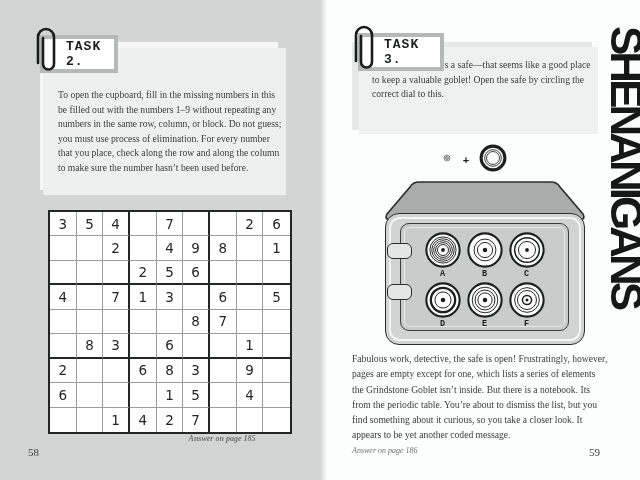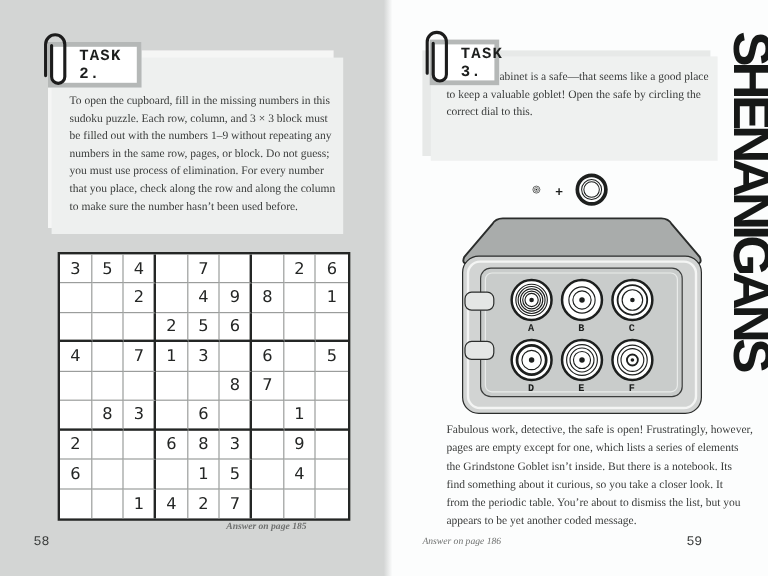--- a/index.html
+++ b/index.html
@@ -16,21 +16,21 @@
             letter-spacing:1px;color:#1d1f1e;display:flex;align-items:center;
             padding-left:22px;box-sizing:border-box;}
   .clip{position:absolute;z-index:5;}
   
   .card-back{position:absolute;}
   .card{position:absolute;}
   .tline{white-space:nowrap;}
   .body-text{font-size:9.6px;line-height:14.6px;color:#3a3c3b;}
   .outro-text{font-size:9.6px;line-height:15.3px;color:#3a3c3b;}
   .answer-note{position:absolute;font-style:italic;font-size:8px;color:#6e706f;}
-  .pagenum{position:absolute;font-family:Liberation Mono, monospace;font-size:11px;color:#3a3c3b;}
+  .pagenum{position:absolute;font-family:Liberation Serif, serif;font-size:11px;color:#3a3c3b;}
   
   #sudoku{position:absolute;left:48px;top:210px;width:240px;height:220px;
           background:#ffffff;border:2px solid #242625;display:grid;
           grid-template-columns:repeat(9,1fr);grid-template-rows:repeat(9,1fr);}
   #sudoku .cell{border-right:1px solid #9b9d9c;border-bottom:1px solid #9b9d9c;
           display:flex;align-items:center;justify-content:center;
           font-family:"DejaVu Sans",sans-serif;font-size:13.5px;color:#242625;}
   #sudoku .cell.rThick{border-right:2px solid #242625;}
   #sudoku .cell.bThick{border-bottom:2px solid #242625;}
   #sudoku .cell:nth-child(9n){border-right:none;}
@@ -64,25 +64,24 @@
 </head>
 <body>
 
 <div id="stage">
 
   <div class="page-left">
 
     <div class="card-back" style="left:40px;top:42px;width:238px;height:148px;background:#f5f6f5;"></div>
     <div class="card" style="left:43px;top:48px;width:243px;height:147px;background:#eef0ef;"></div>
 
-    <div class="body-text" style="position:absolute;left:58px;top:78px;width:222px;">
+    <div class="body-text" style="position:absolute;left:58px;top:88px;width:222px;">
         <div class="tline">To open the cupboard, fill in the missing numbers in this</div>
-        <div class="tline">sudoku puzzle. Each row, column, and 3 × 3 block must</div>
         <div class="tline">be filled out with the numbers 1–9 without repeating any</div>
-        <div class="tline">numbers in the same row, pages, or block. Do not guess;</div>
+        <div class="tline">numbers in the same row, column, or block. Do not guess;</div>
         <div class="tline">you must use process of elimination. For every number</div>
         <div class="tline">that you place, check along the row and along the column</div>
         <div class="tline">to make sure the number hasn’t been used before.</div>
       </div>
 
     <div class="task-box" style="left:40px;top:35px;width:78px;height:38px;">
       <span>TASK 2.</span>
     </div>
     <svg class="clip" style="left:34px;top:25px;" width="24" height="52" viewBox="0 0 24 52">
       <path d="M9 13 V39 a5.5 5.5 0 0 0 11 0 V12 a8 8 0 0 0 -16 0 V38" fill="none" stroke="#1c1c1c" stroke-width="2.6" stroke-linecap="round"></path>
@@ -181,21 +180,21 @@
 
   <div class="card-back" style="position:absolute;left:352px;top:42px;width:240px;height:88px;background:#e7e9e8;"></div>
   <div class="card" style="position:absolute;left:359px;top:47px;width:239px;height:87px;background:#eff1f0;"></div>
 
   <div class="body-text" style="position:absolute;left:372px;top:58px;width:218px;">
       <div class="tline">Inside the cabinet is a safe—that seems like a good place</div>
       <div class="tline">to keep a valuable goblet! Open the safe by circling the</div>
       <div class="tline">correct dial to this.</div>
     </div>
 
-  <div class="task-box" style="left:358px;top:33px;width:58px;height:38px;">
+  <div class="task-box" style="left:358px;top:33px;width:86px;height:38px;">
     <span>TASK 3.</span>
   </div>
   <svg class="clip" style="left:352px;top:23px;" width="24" height="52" viewBox="0 0 24 52">
     <path d="M9 13 V39 a5.5 5.5 0 0 0 11 0 V12 a8 8 0 0 0 -16 0 V38" fill="none" stroke="#1c1c1c" stroke-width="2.6" stroke-linecap="round"></path>
   </svg>
 
   <div class="hint-row">
     <span id="hint-small"><svg viewBox="-20 -20 40 40" width="18" height="18">
           <circle r="6.5" fill="none" stroke="#1d1f1e" stroke-width="1.2"></circle>
           <circle r="3.8" fill="none" stroke="#1d1f1e" stroke-width="1"></circle>
@@ -277,25 +276,25 @@
               <circle r="1.6" fill="#1d1f1e"></circle>
             </svg>
             <div class="dial-label">F</div>
           </div>
         </div>
     </div>
   </div>
   <div class="hinge" style="left:387px;top:243px;"></div>
   <div class="hinge" style="left:387px;top:284px;"></div>
 
-  <div class="outro-text" style="position:absolute;left:352px;top:351px;width:256px;margin-left:20px;">
+  <div class="outro-text" style="position:absolute;left:352px;top:351px;width:256px;">
       <div class="tline">Fabulous work, detective, the safe is open! Frustratingly, however,</div>
       <div class="tline">pages are empty except for one, which lists a series of elements</div>
       <div class="tline">the Grindstone Goblet isn’t inside. But there is a notebook. Its</div>
+      <div class="tline">from the periodic table. You’re about to dismiss the list, but you</div>
       <div class="tline">find something about it curious, so you take a closer look. It</div>
-      <div class="tline">from the periodic table. You’re about to dismiss the list, but you</div>
       <div class="tline">appears to be yet another coded message.</div>
     </div>
   <div class="answer-note" style="left:352px;top:446px;text-align:right;">Answer on page 186</div>
-  <div class="pagenum" style="left:572px;top:446px;">59</div>
+  <div class="pagenum" style="left:589px;top:446px;">59</div>
 
   <div class="edge-title">SHENANIGANS</div>
 </div>
 
 </body></html>

